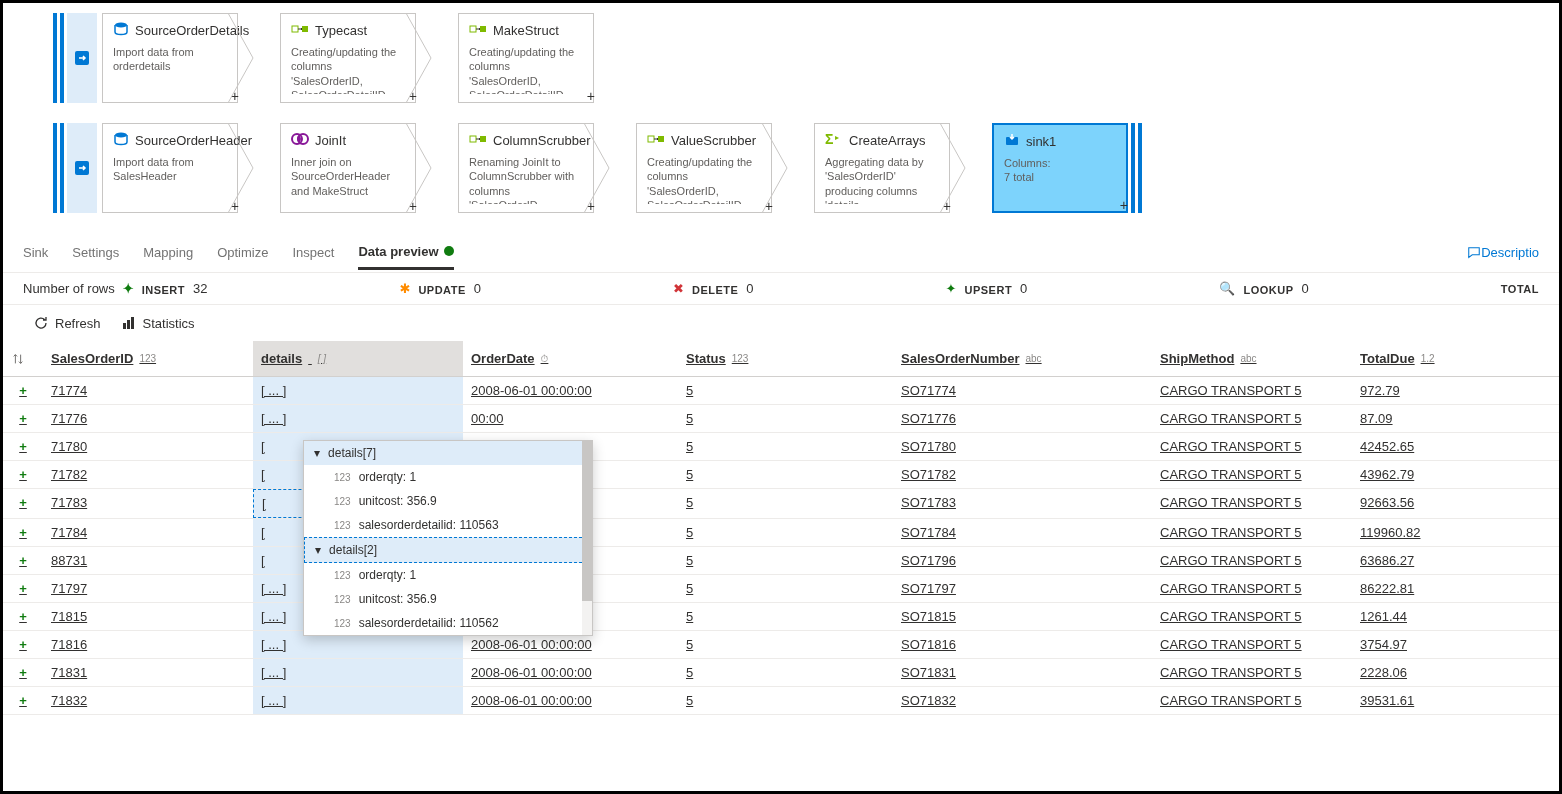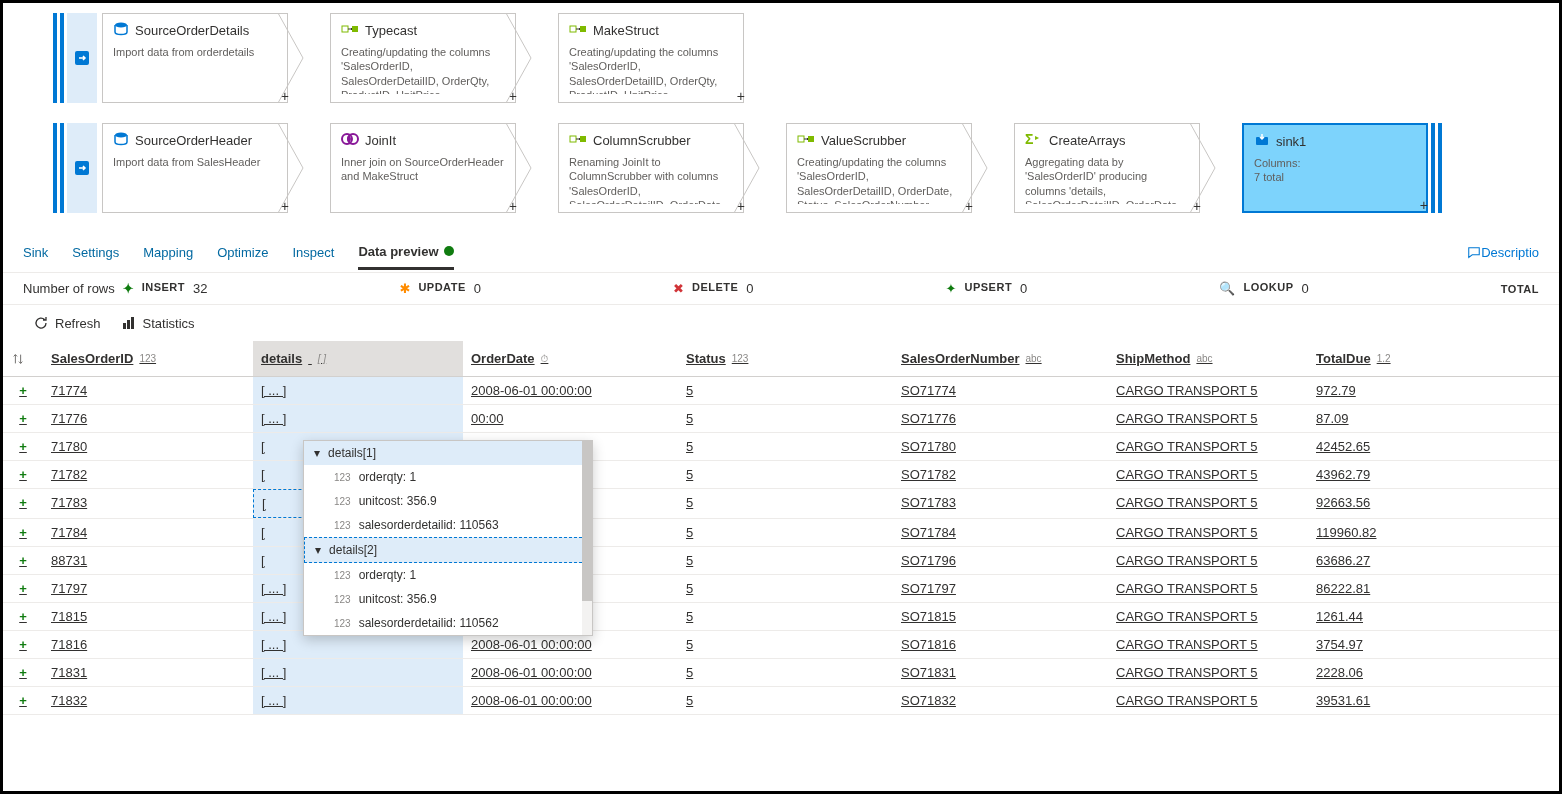--- a/index.html
+++ b/index.html
@@ -6,60 +6,60 @@
 body { font-family: "Segoe UI", Arial, sans-serif; font-size: 13px; color: #323130; background: #fff; border: 3px solid #000; width: 1562px; height: 794px; overflow: hidden; }
 
 
 .flow-area { padding: 10px 0 0 0; }
 .flow-row { display: flex; align-items: stretch; margin-bottom: 20px; padding-left: 50px; }
 
 .flow-start-bar { display: flex; align-items: stretch; margin-right: 5px; }
 .flow-start-bar .bar1 { width: 4px; background: #0078d4; margin-right: 3px; }
 .flow-start-bar .bar2 { width: 4px; background: #0078d4; margin-right: 3px; }
 .flow-start-bar .iconbox { width: 30px; background: #deecf9; display: flex; align-items: center; justify-content: center; }
-.flow-node { position: relative; width: 186px; height: 90px; border: 1px solid #c8c6c4; background: #fff; padding: 8px 10px 8px 10px; display: flex; flex-direction: column; }
+.flow-node { position: relative; width: 136px; height: 90px; border: 1px solid #c8c6c4; background: #fff; padding: 8px 10px 8px 10px; display: flex; flex-direction: column; }
 .flow-node.sink { background: #7dd3fc; border: 2px solid #0078d4; }
 .flow-node-title { font-size: 13px; white-space: nowrap; margin-bottom: 6px; display: flex; align-items: center; gap: 6px; }
 .flow-node-desc { font-size: 11px; color: #605e5c; line-height: 1.3; overflow: hidden; }
 .flow-node .plus { position: absolute; bottom: -2px; right: -2px; font-size: 14px; color: #323130; }
 .arrow-spacer { display: flex; align-items: center; justify-content: center; width: 42px; position: relative; }
 .arrow-spacer svg { position: absolute; left: -10px; }
 .end-bars { display: flex; }
 .end-bars .bar { width: 4px; background: #0078d4; margin-left: 3px; }
 
 
 .tabs { display: flex; align-items: center; border-bottom: 1px solid #edebe9; padding: 0 20px; gap: 24px; height: 40px; }
-.tabs .tab { color: #0369a1; cursor: pointer; padding: 8px 0; }
+.tabs .tab { color: #737373; cursor: pointer; padding: 8px 0; }
 .tabs .tab.active { color: #323130; font-weight: 600; border-bottom: 3px solid #323130; display: flex; align-items: center; gap: 5px; }
 .tabs .spacer { flex: 1; }
 .tabs .desc-link { color: #0078d4; display: flex; align-items: center; }
 .greendot { width: 10px; height: 10px; border-radius: 50%; background: #107c10; display: inline-block; }
 
 
 .stats-row { display: flex; align-items: center; padding: 8px 20px; gap: 50px; border-bottom: 1px solid #edebe9; font-size: 13px; }
-.stat-chip { display: flex; align-items: flex-start; gap: 8px; }
+.stat-chip { display: flex; align-items: flex-end; gap: 8px; }
 .stat-chip .lbl { font-variant: small-caps; letter-spacing: 0.5px; font-weight: 600; font-size: 11px; text-transform: uppercase; }
 .stat-chip .count { font-weight: 400; }
 .stats-row .right { margin-left: auto; font-weight: 600; text-transform: uppercase; font-size: 11px; letter-spacing: 0.5px;}
 
 
 .toolbar { display: flex; align-items: center; gap: 20px; padding: 10px 30px; }
 .toolbar .itm { display: flex; align-items: center; gap: 6px; cursor: pointer; }
 
 
 .tbl { width: 100%; text-decoration: underline; }
 .tbl-head { display: flex; border-bottom: 1px solid #d2d0ce; background: #fff; }
 .tbl-head .th { padding: 10px 8px; font-weight: 600; display: flex; align-items: center; gap: 6px; }
 .col-idx { width: 40px; text-align: center; }
 .col-id { width: 210px; }
 .col-details { width: 210px; background: #e1dfdd; }
 .col-date { width: 215px; }
 .col-status { width: 215px; }
 .col-son { width: 215px; }
-.col-ship { width: 200px; }
+.col-ship { width: 200px; margin-left: 44px; }
 .col-total { width: 180px; }
 
 .tbl-body .tr { display: flex; border-bottom: 1px solid #edebe9; position: relative; }
 .tbl-body .td { padding: 6px 8px; }
 .tbl-body .td.col-idx { color: #107c10; font-weight: bold; text-align: center; }
 .tbl-body .td.col-details { background: #deecf9; }
 .tbl-body .td.col-details.dashed { border: 1px dashed #0078d4; }
 
 .type-tag { font-size: 10px; color: #8a8886; font-weight: 400; }
 
@@ -469,21 +469,21 @@
         <div class="td col-son">SO71832</div>
         <div class="td col-ship">CARGO TRANSPORT 5</div>
         <div class="td col-total">39531.61</div>
       </div>
     </div>
 </div>
 
 <div class="popup">
   <div class="popup-section-hdr">
     <span>▾</span>
-    <span>details[1]</span>
+    <span>details[7]</span>
   </div>
   <div id="popup-props-1">
       <div class="popup-prop">
         <span class="type-tag">123</span>
         <span>orderqty: 1</span>
       </div>
       <div class="popup-prop">
         <span class="type-tag">123</span>
         <span>unitcost: 356.9</span>
       </div>

